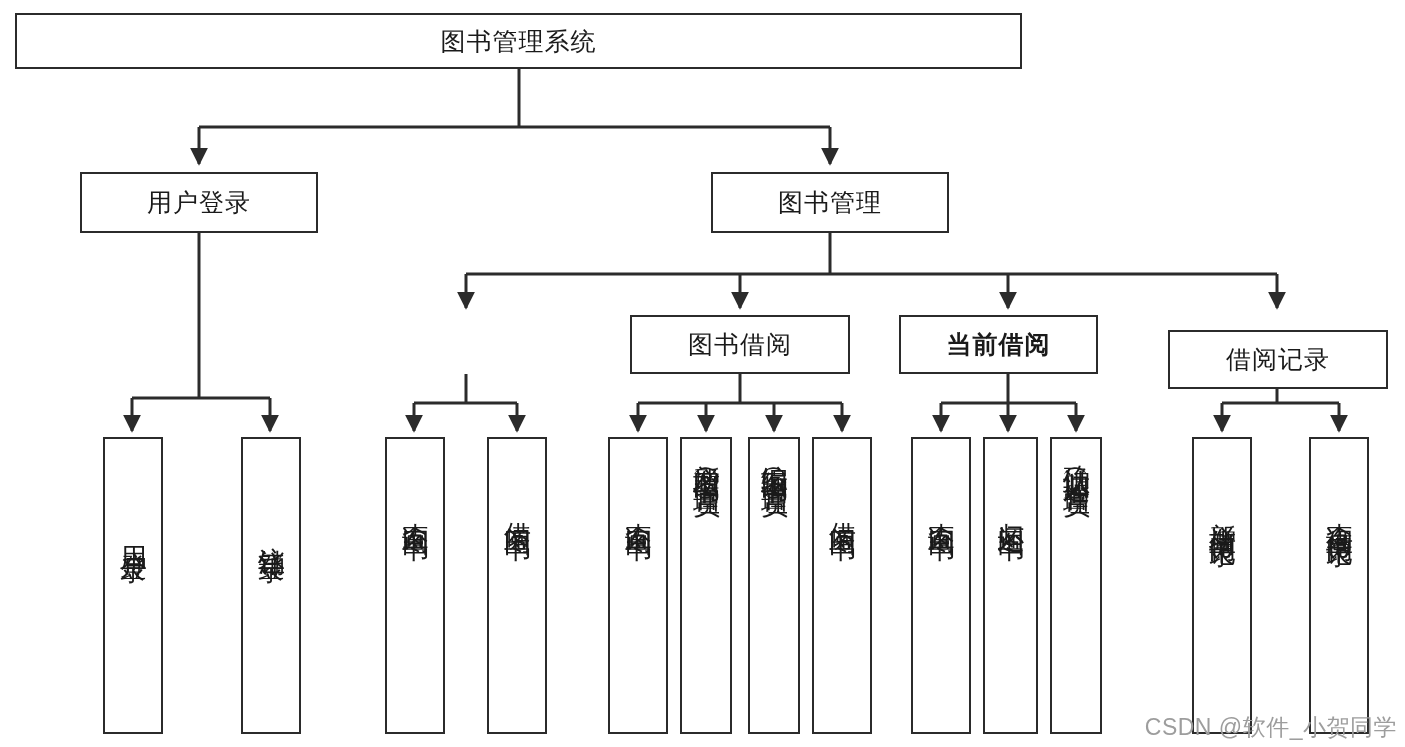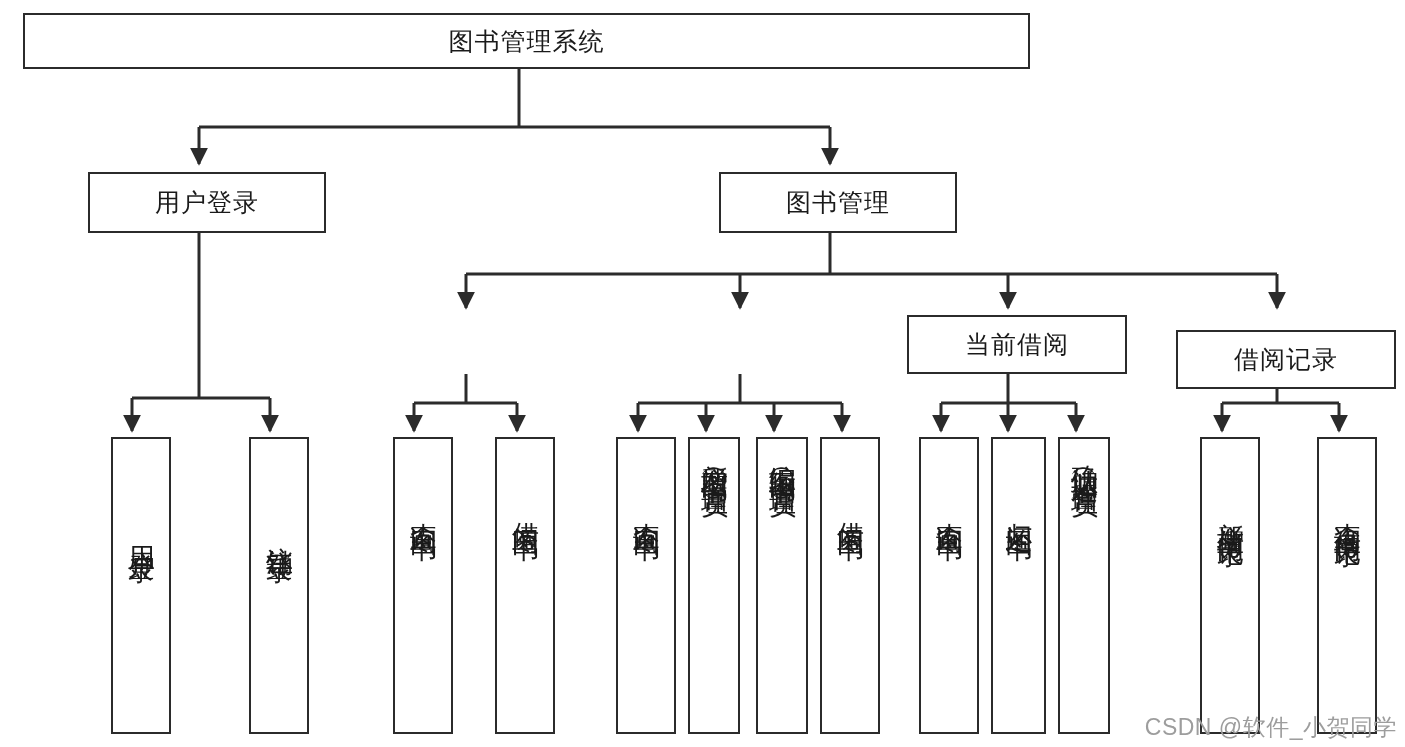--- a/index.html
+++ b/index.html
@@ -26,21 +26,20 @@
     pointer-events: none;
   }
   .node {
     position: absolute;
     box-sizing: border-box;
     background: #ffffff;
     border: 2px solid #2b2b2b;
     display: flex;
     align-items: center;
     justify-content: center;
-    margin-left: 8px;
   }
   .node .label {
     color: #1a1a1a;
     line-height: 1.15;
     white-space: nowrap;
   }
   .node.horizontal .label {
     font-size: 25px;
     letter-spacing: 1px;
   }
@@ -139,21 +138,24 @@
     <span class="label">图书管理系统</span>
   </div>
 
   <div class="node horizontal" style="left:80px; top:172px; width:238px; height:61px;">
     <span class="label">用户登录</span>
   </div>
   <div class="node horizontal" style="left:711px; top:172px; width:238px; height:61px;text-align:right;">
     <span class="label">图书管理</span>
   </div>
 
-  <div class="node horizontal" style="left:899px; top:315px; width:220px; height:59px;">
+  <div class="node horizontal" style="left:630px; top:315px; width:220px; height:59px;">
+    <span class="label">图书借阅</span>
+  </div>
+  <div class="node horizontal" style="left:899px; top:315px; width:199px; height:59px;font-weight:bold;">
     <span class="label">当前借阅</span>
   </div>
   <div class="node horizontal" style="left:1168px; top:330px; width:220px; height:59px;align-items:center;">
     <span class="label">借阅记录</span>
   </div>
 
   <div class="node vertical low" style="left:103px; top:437px; width:60px; height:297px;">
     <span class="label">用户登录</span>
   </div>
   <div class="node vertical low" style="left:241px; top:437px; width:60px; height:297px;">

